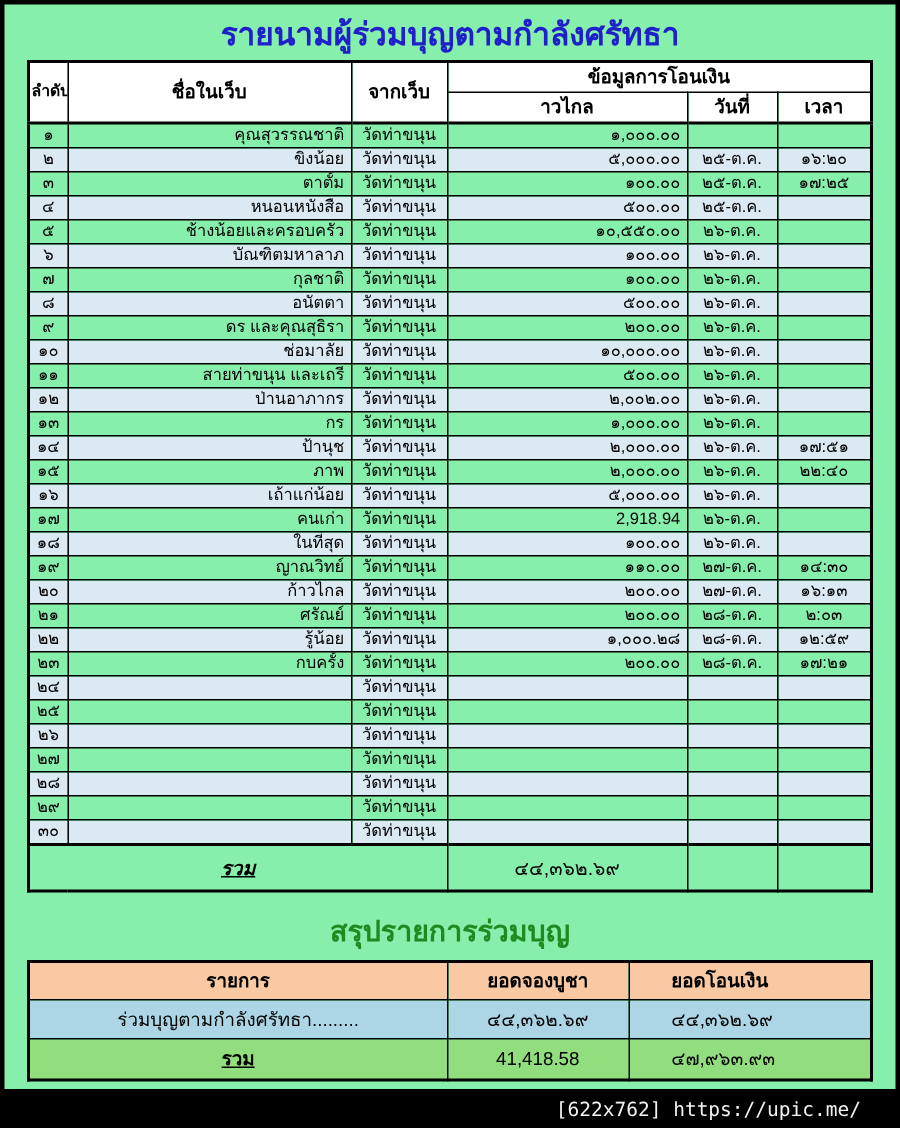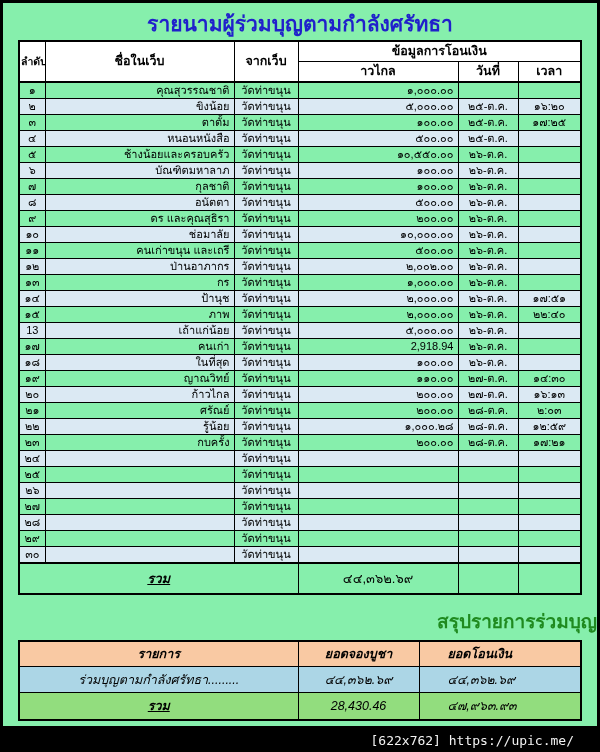--- a/index.html
+++ b/index.html
@@ -50,24 +50,24 @@
   table.main tfoot td{
     border-top:2px solid #000;
     height:29px;font-size:13px;
   }
   .total-label{
     text-align:center;font-weight:bold;font-style:italic;
     text-decoration:underline;font-size:14px;
   }
   .total-amt{text-align:center;font-size:12.5px;}
   .summary-title{
-    text-align:right;font-size:19px;font-weight:bold;
+    text-align:center;font-size:19px;font-weight:bold;
     color:#1F8A1F;margin-top:14px;height:26px;line-height:26px;
   }
-  table.summary{border:2px solid #000;margin-top:5px;font-style:italic;}
+  table.summary{border:2px solid #000;margin-top:5px;}
   table.summary th, table.summary td{
     border:1px solid #000;font-size:12.5px;overflow:hidden;white-space:nowrap;
   }
   table.summary th{height:22px;font-weight:bold;background:#F9C9A3;text-align:center;}
   table.summary td{height:23px;text-align:center;}
   tr.sum-row1 td{background:#ACD6E6;}
   tr.sum-row2 td{background:#FFFF9E;}
   tr.sum-total td{background:#92DD7E;height:24px;}
   .sum-col3{text-align:left !important;padding-left:28px;}
   .sum-total-label{font-weight:bold;text-decoration:underline;font-size:13.5px;}
@@ -185,21 +185,21 @@
         <tr class="alt">
           <td class="cell-index">๑๐</td>
           <td class="cell-name">ช่อมาลัย</td>
           <td class="cell-web">วัดท่าขนุน</td>
           <td class="cell-amt">๑๐,๐๐๐.๐๐</td>
           <td class="cell-date">๒๖-ต.ค.</td>
           <td class="cell-time"></td>
         </tr>
         <tr>
           <td class="cell-index">๑๑</td>
-          <td class="cell-name">คนเก่าขนุน และเถรี</td>
+          <td class="cell-name">สายท่าขนุน และเถรี</td>
           <td class="cell-web">วัดท่าขนุน</td>
           <td class="cell-amt">๕๐๐.๐๐</td>
           <td class="cell-date">๒๖-ต.ค.</td>
           <td class="cell-time"></td>
         </tr>
         <tr class="alt">
           <td class="cell-index">๑๒</td>
           <td class="cell-name">ป่านอาภากร</td>
           <td class="cell-web">วัดท่าขนุน</td>
           <td class="cell-amt">๒,๐๐๒.๐๐</td>
@@ -224,21 +224,21 @@
         </tr>
         <tr>
           <td class="cell-index">๑๕</td>
           <td class="cell-name">ภาพ</td>
           <td class="cell-web">วัดท่าขนุน</td>
           <td class="cell-amt">๒,๐๐๐.๐๐</td>
           <td class="cell-date">๒๖-ต.ค.</td>
           <td class="cell-time">๒๒:๔๐</td>
         </tr>
         <tr class="alt">
-          <td class="cell-index">13</td>
+          <td class="cell-index">๑๖</td>
           <td class="cell-name">เถ้าแก่น้อย</td>
           <td class="cell-web">วัดท่าขนุน</td>
           <td class="cell-amt">๕,๐๐๐.๐๐</td>
           <td class="cell-date">๒๖-ต.ค.</td>
           <td class="cell-time"></td>
         </tr>
         <tr>
           <td class="cell-index">๑๗</td>
           <td class="cell-name">คนเก่า</td>
           <td class="cell-web">วัดท่าขนุน</td>
@@ -377,21 +377,21 @@
       </tr>
     </thead>
     <tbody>
       <tr class="sum-row1">
         <td>ร่วมบุญตามกำลังศรัทธา.........</td>
         <td>๔๔,๓๖๒.๖๙</td>
         <td class="sum-col3">๔๔,๓๖๒.๖๙</td>
       </tr>
       <tr class="sum-total">
         <td class="sum-total-label">รวม</td>
-        <td>28,430.46</td>
+        <td>41,418.58</td>
         <td class="sum-col3">๔๗,๙๖๓.๙๓</td>
       </tr>
     </tbody>
   </table>
 
 </div>
 
 <div class="watermark">[622x762] https://upic.me/</div>
 
 </body></html>

